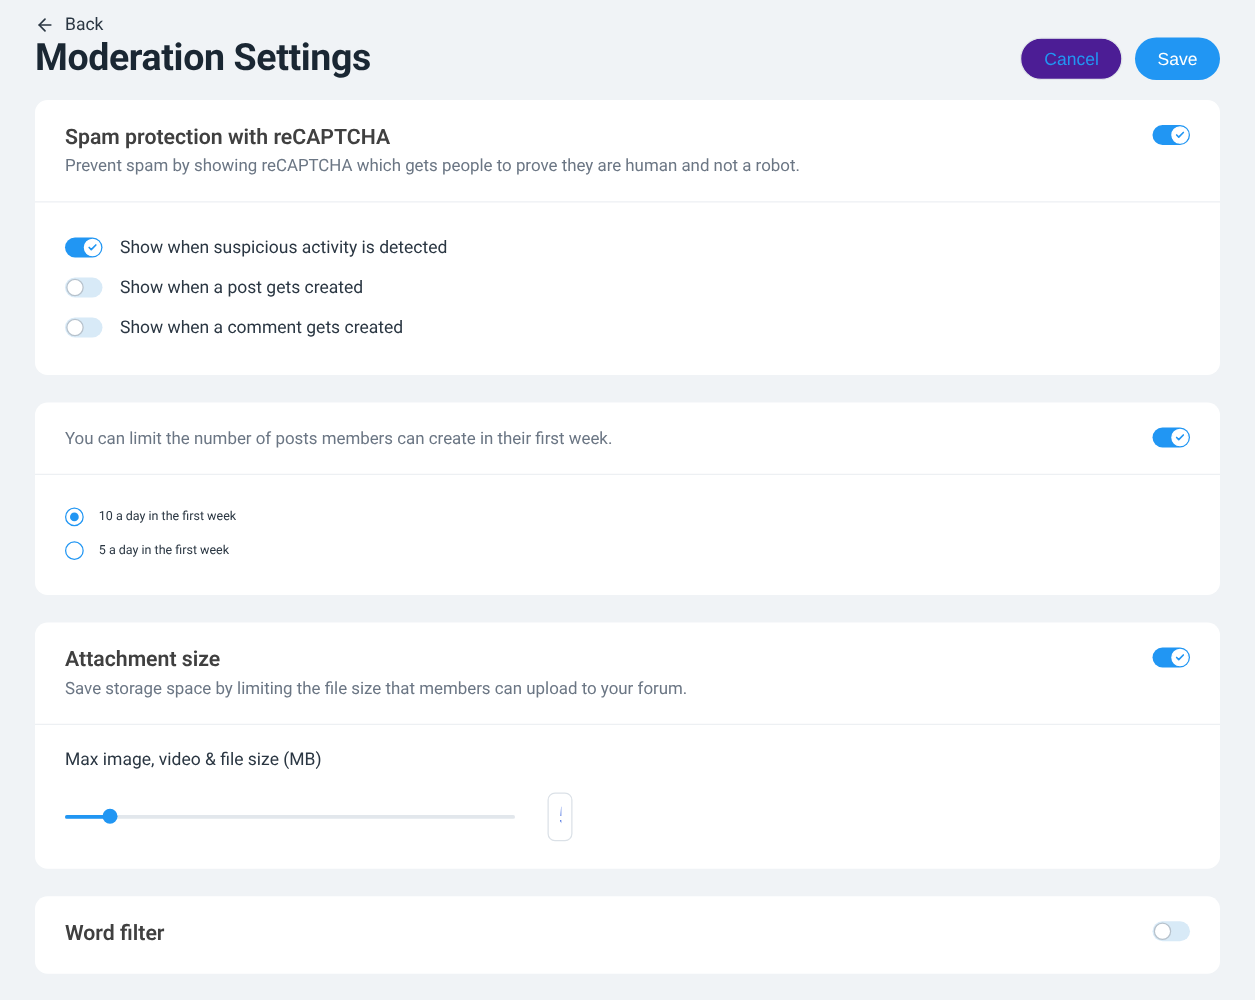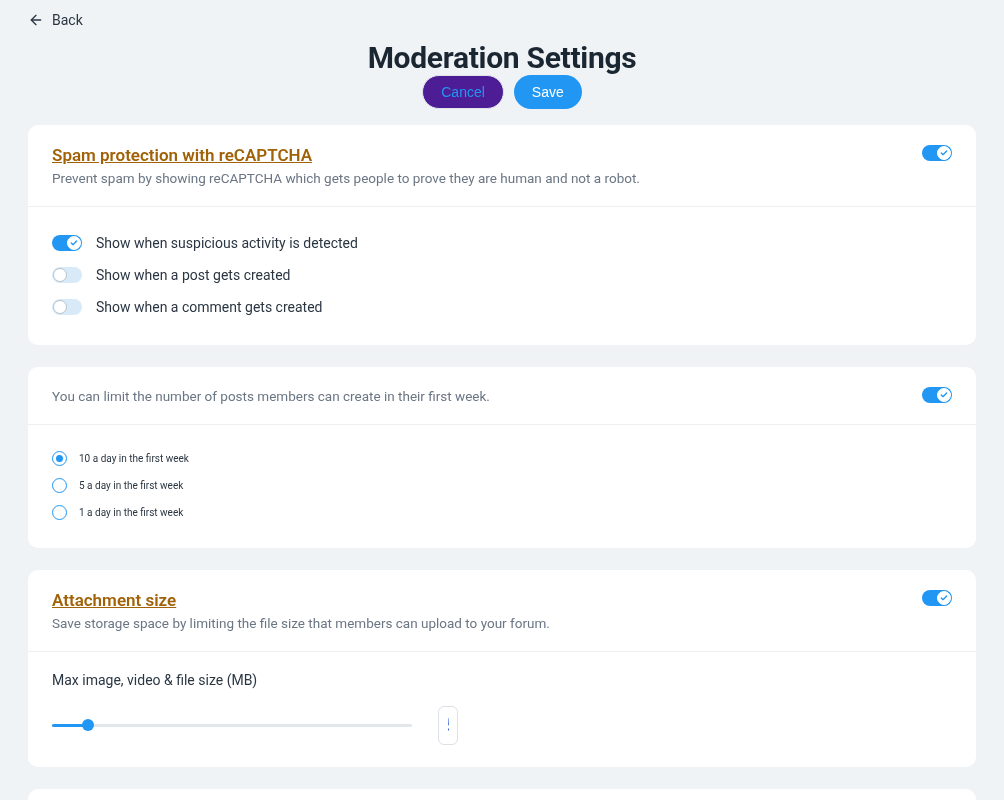--- a/index.html
+++ b/index.html
@@ -9,31 +9,30 @@
       color: #1a2733;
       width: 1004px;
       min-height: 800px;
       padding: 12px 28px 24px 28px;
     }
     .back-row {
       display: flex;
       align-items: center;
       gap: 8px;
       cursor: pointer;
-      margin-bottom: 12px;
+      margin-bottom: 1px;
       font-size: 14px;
       color: #2a3642;
     }
     .back-row svg { width: 16px; height: 16px; }
     .header-row {
       display: flex;
       align-items: center;
       justify-content: space-between;
       margin-bottom: 16px;
-      flex-direction: column;
     }
     .page-title {
       font-size: 30px;
       font-weight: 700;
       color: #1a2733;
       letter-spacing: -0.3px;
     }
     .btn-row { display: flex; gap: 10px; }
     .btn {
       padding: 8px 18px;
@@ -62,23 +61,22 @@
     .card-header {
       padding: 20px 24px 18px 24px;
       display: flex;
       align-items: flex-start;
       justify-content: space-between;
       gap: 20px;
     }
     .card-title {
       font-size: 17px;
       font-weight: 600;
-      color: #a16207;
+      color: #404040;
       margin-bottom: 4px;
-      text-decoration: underline;
     }
     .card-desc {
       font-size: 13.5px;
       color: #6b7684;
       line-height: 1.4;
     }
     .card-body {
       border-top: 1px solid #edf0f3;
       padding: 20px 24px 22px 24px;
     }
@@ -264,24 +262,20 @@
   </div>
   <div class="card-body">
     <div class="radio-line">
       <div class="radio checked"></div>
       <span>10 a day in the first week</span>
     </div>
     <div class="radio-line">
       <div class="radio"></div>
       <span>5 a day in the first week</span>
     </div>
-    <div class="radio-line">
-      <div class="radio"></div>
-      <span>1 a day in the first week</span>
-    </div>
   </div>
 </div>
 
 <div class="card">
   <div class="card-header">
     <div>
       <div class="card-title">Attachment size</div>
       <div class="card-desc">Save storage space by limiting the file size that members can upload to your forum.</div>
     </div>
     <div class="toggle on">

